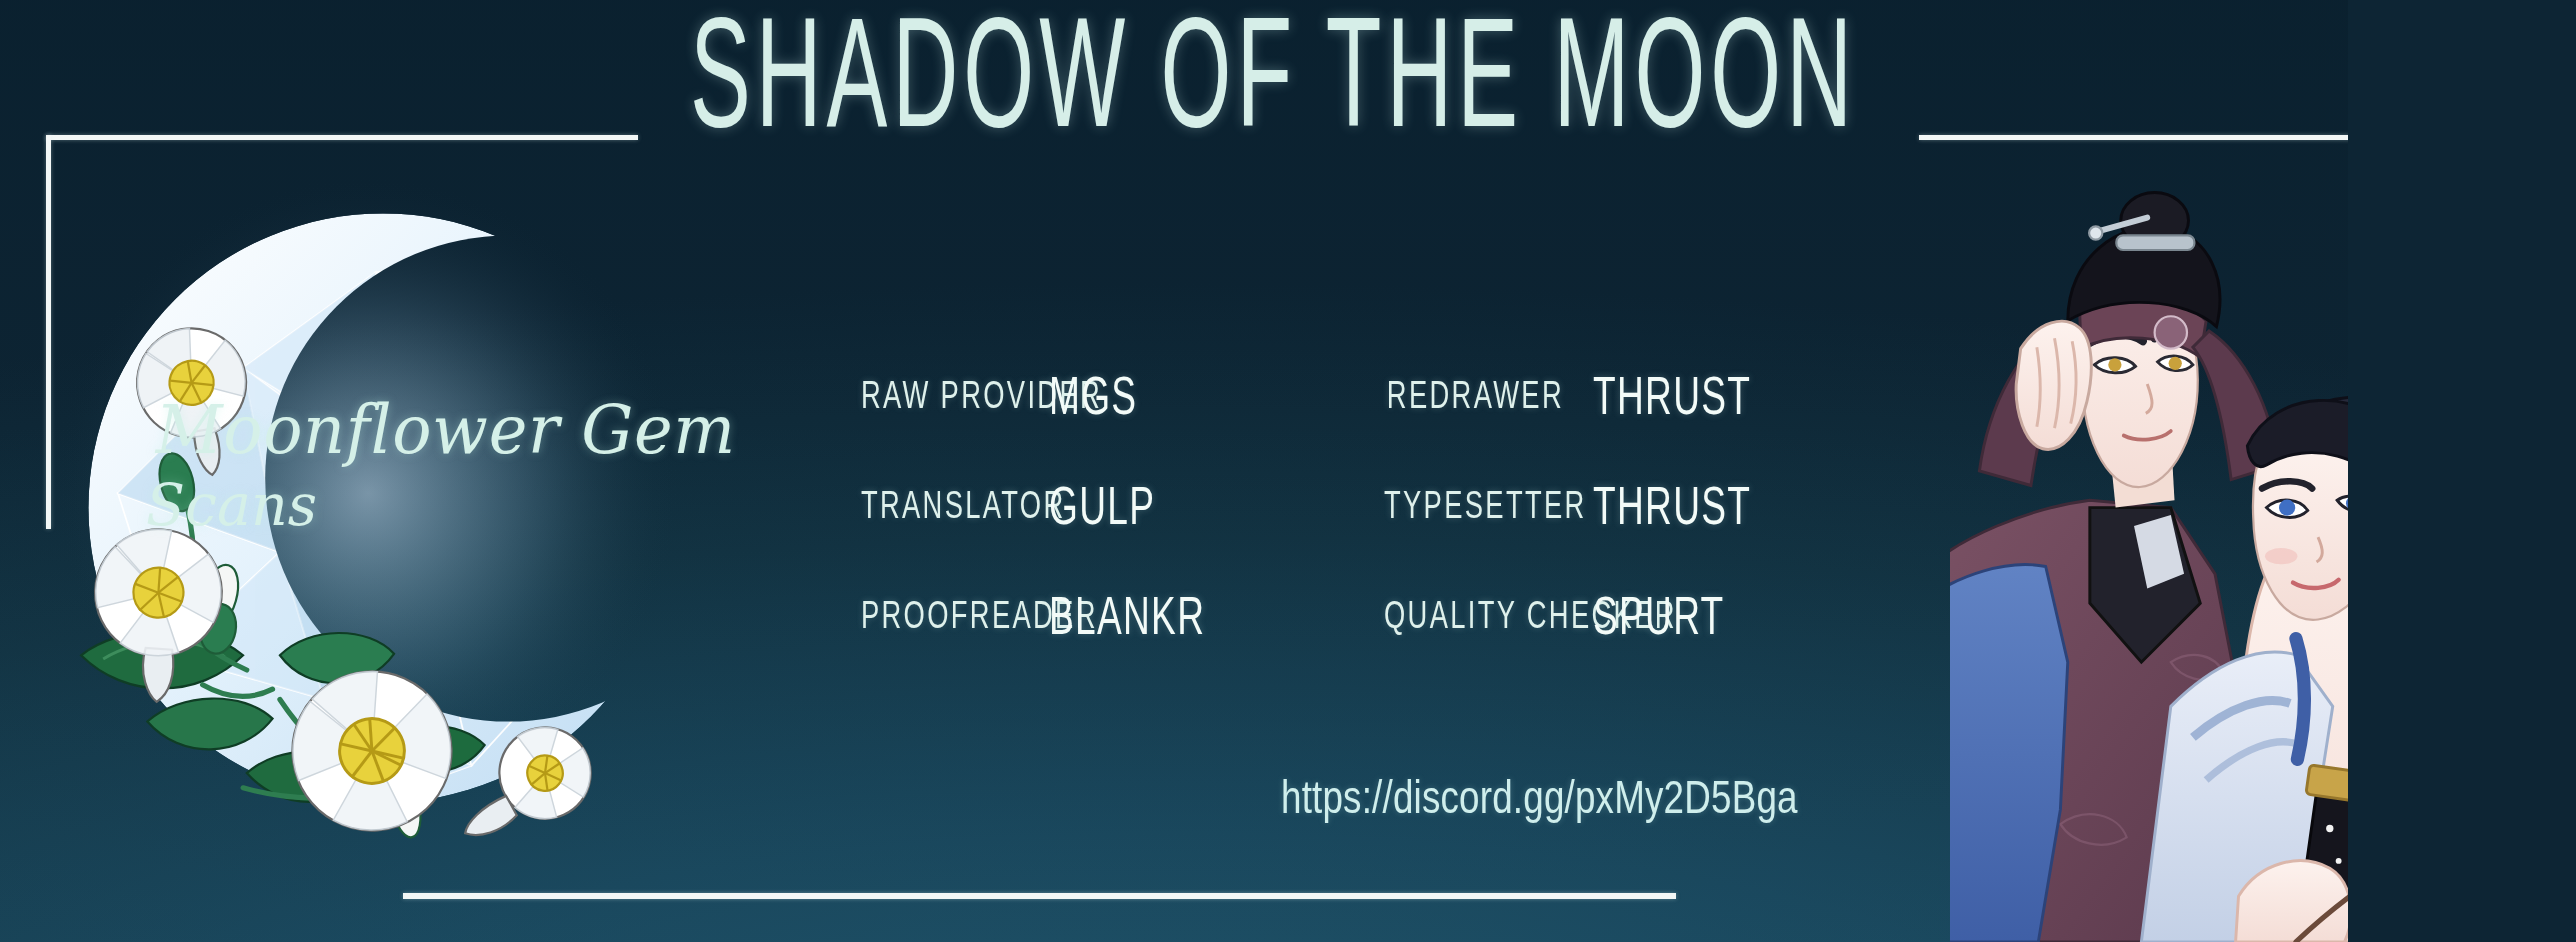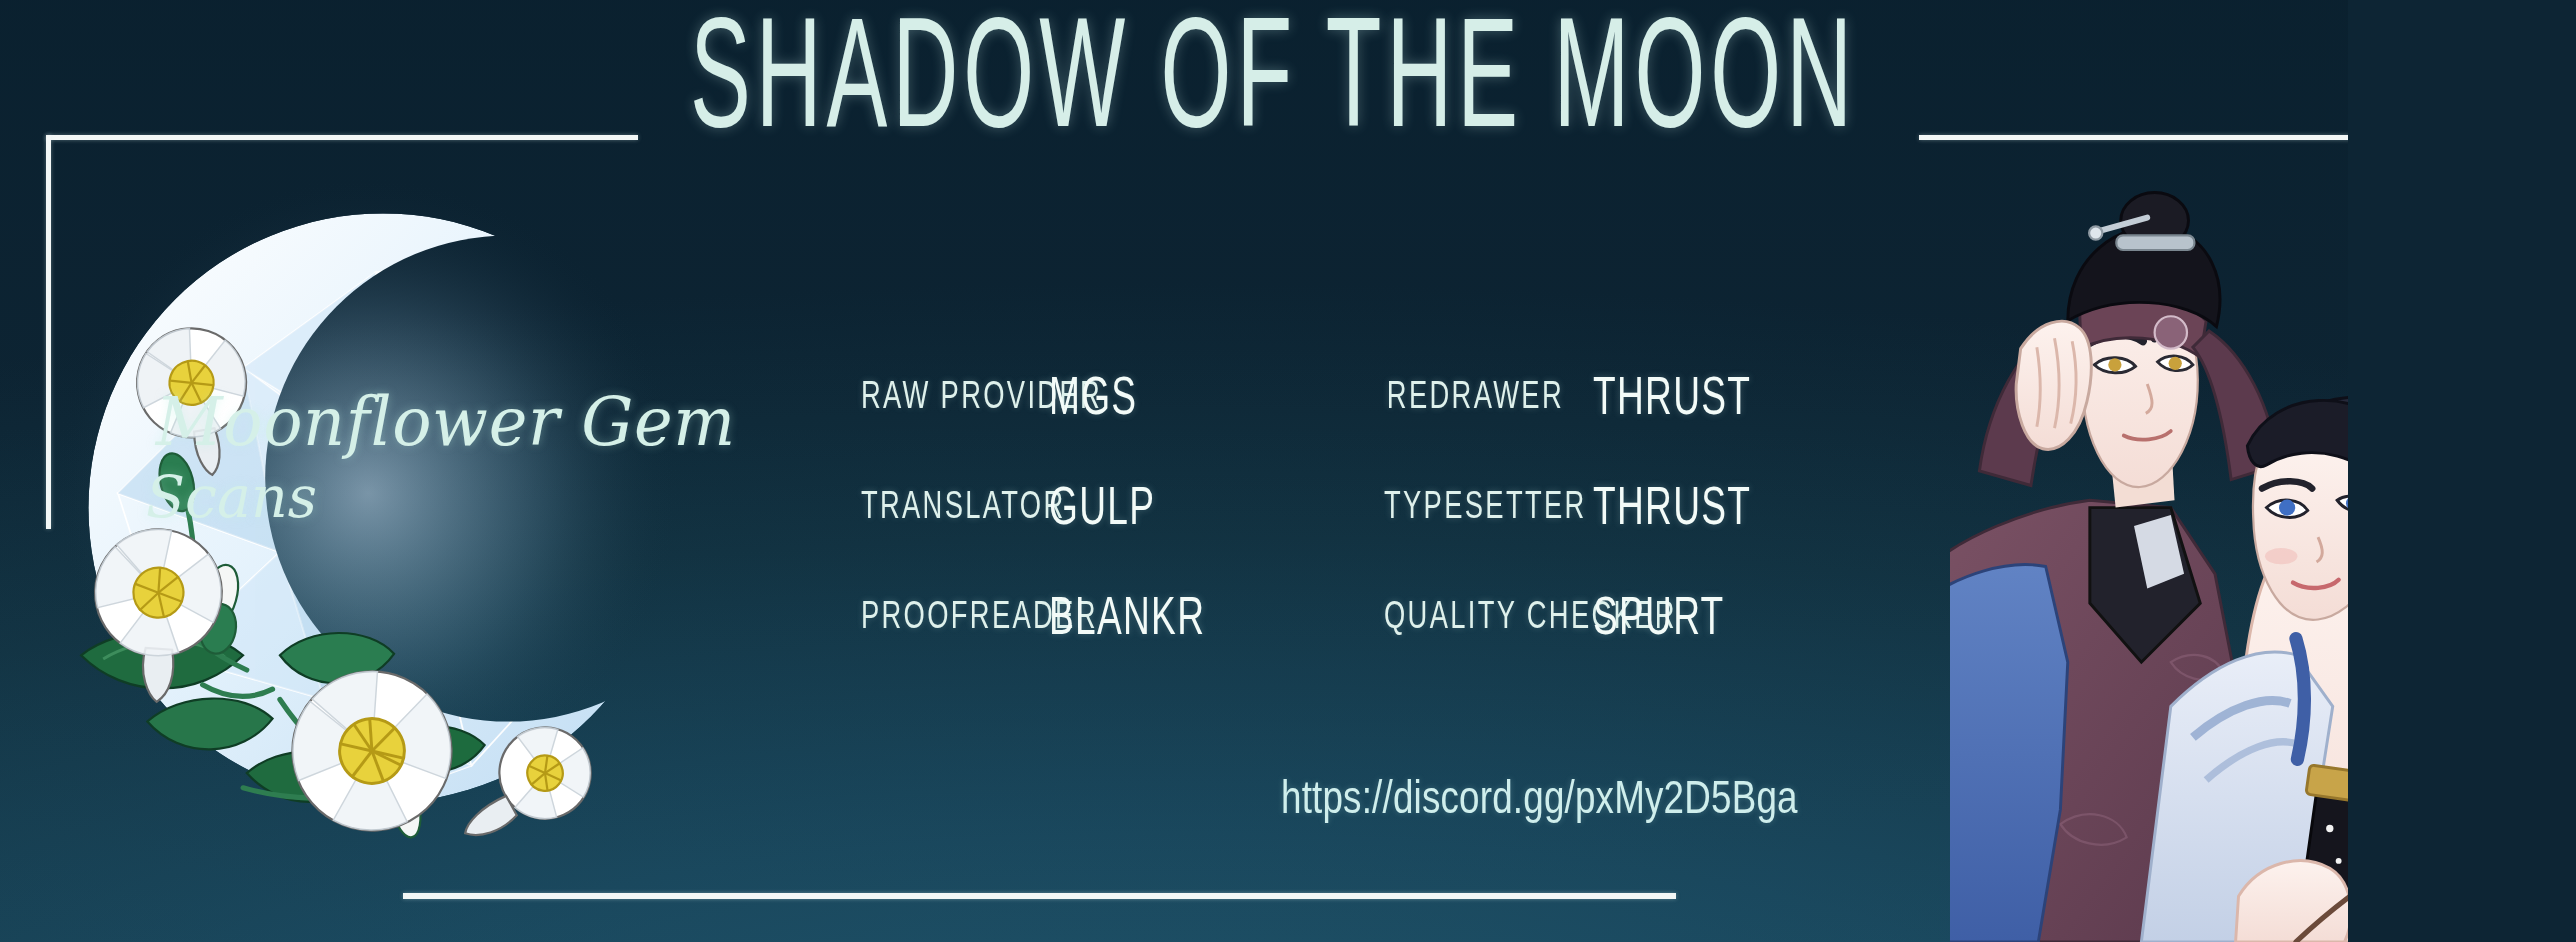--- a/index.html
+++ b/index.html
@@ -85,21 +85,21 @@
     white-space:nowrap;
     font-weight:300;
     text-shadow:0 0 7.4px rgba(180,230,230,.25);
   }
 
   
   #logo{position:absolute;left:59px;top:184px;width:648px;height:648px;}
   #logo svg{width:100%;height:100%;display:block;overflow:visible;}
 
   .logo-script{
-    position:absolute;left:0;top:4px;width:648px;height:648px;
+    position:absolute;left:0;top:12px;width:648px;height:648px;
     pointer-events:none;
   }
   .script-main{
     position:absolute;left:87px;top:200px;width:486px;
     text-align:center;
     color:#d5f0e8;
     font-family:"DejaVu Serif",serif;
     font-style:italic;
     font-weight:300;
     font-size:68px;

